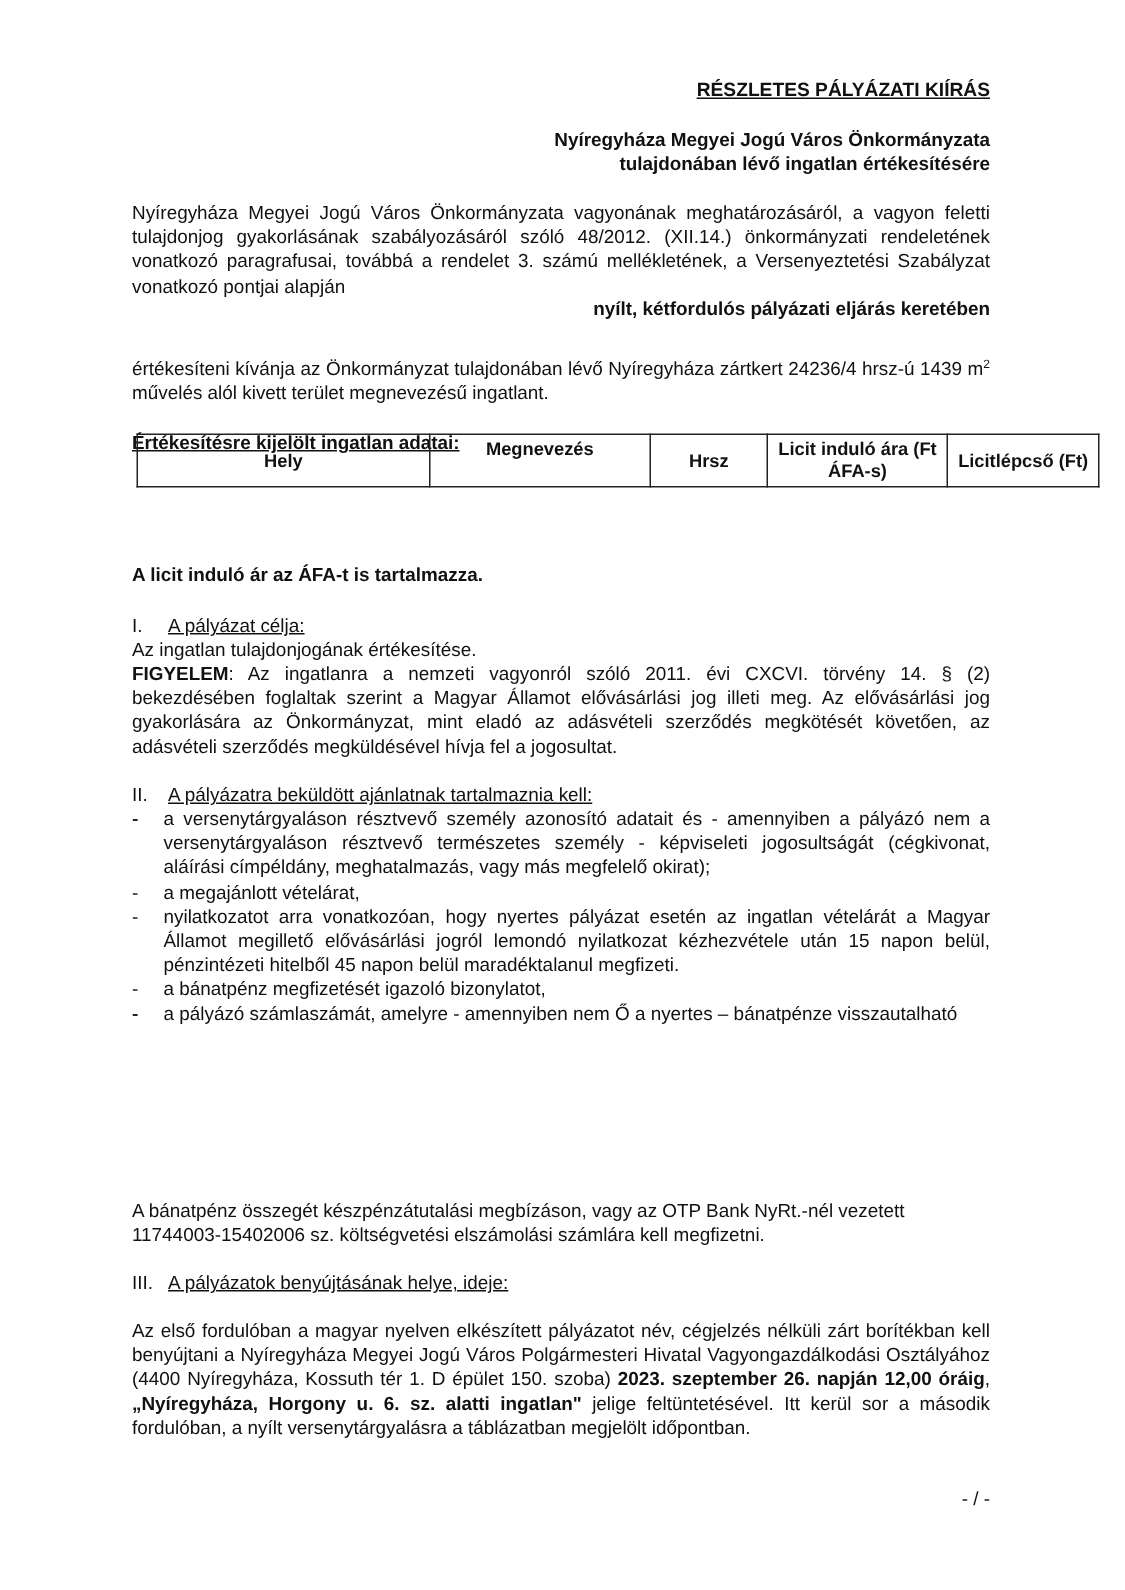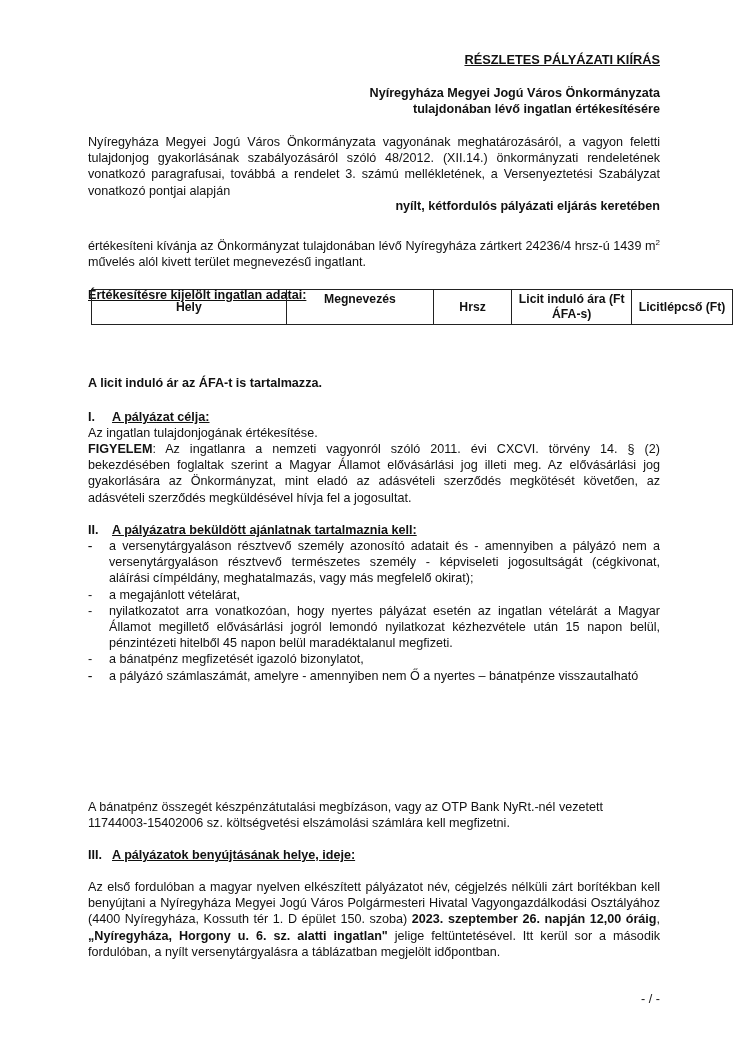--- a/index.html
+++ b/index.html
@@ -18,21 +18,21 @@
   .para1-bold { top: 198px; }
   .para2 { top: 238px; width: 572px; }
   sup { font-size: 8px; line-height: 0; vertical-align: 5px; }
   .tbl-caption { top: 287px; text-align: center; }
   table.prop { position: absolute; top: 289px; left: 3px; width: 642px; border-collapse: collapse; font-size: 12.2px; }
   table.prop td, table.prop th { border: 1.4px solid #222; text-align: center; padding: 0 3px; line-height: 15px; }
   table.prop th { font-weight: bold; height: 32px; }
   table.prop td { height: 35px; font-weight: normal; }
   table.prop td.left { text-align: left; }
   .tbl-note { top: 375px; }
-  .sec-head { font-weight: bold; text-decoration: underline; }
+  .sec-head { font-weight: normal; text-decoration: underline; }
   .sec-head .num { display: inline-block; width: 24px; }
   .s1-head { top: 409px; }
   .s1-p1 { top: 425px; }
   .s1-p2 { top: 441px; width: 572px; }
   .s2-head { top: 522px; }
   .bullets { top: 538px; width: 572px; }
   .bullet { position: relative; padding-left: 21px; text-align: justify; text-align-last: left; }
   .bullet .dash { position: absolute; left: 0; top: 0; }
   .s2-p { top: 799px; width: 572px; }
   .s3-head { top: 847px; }

